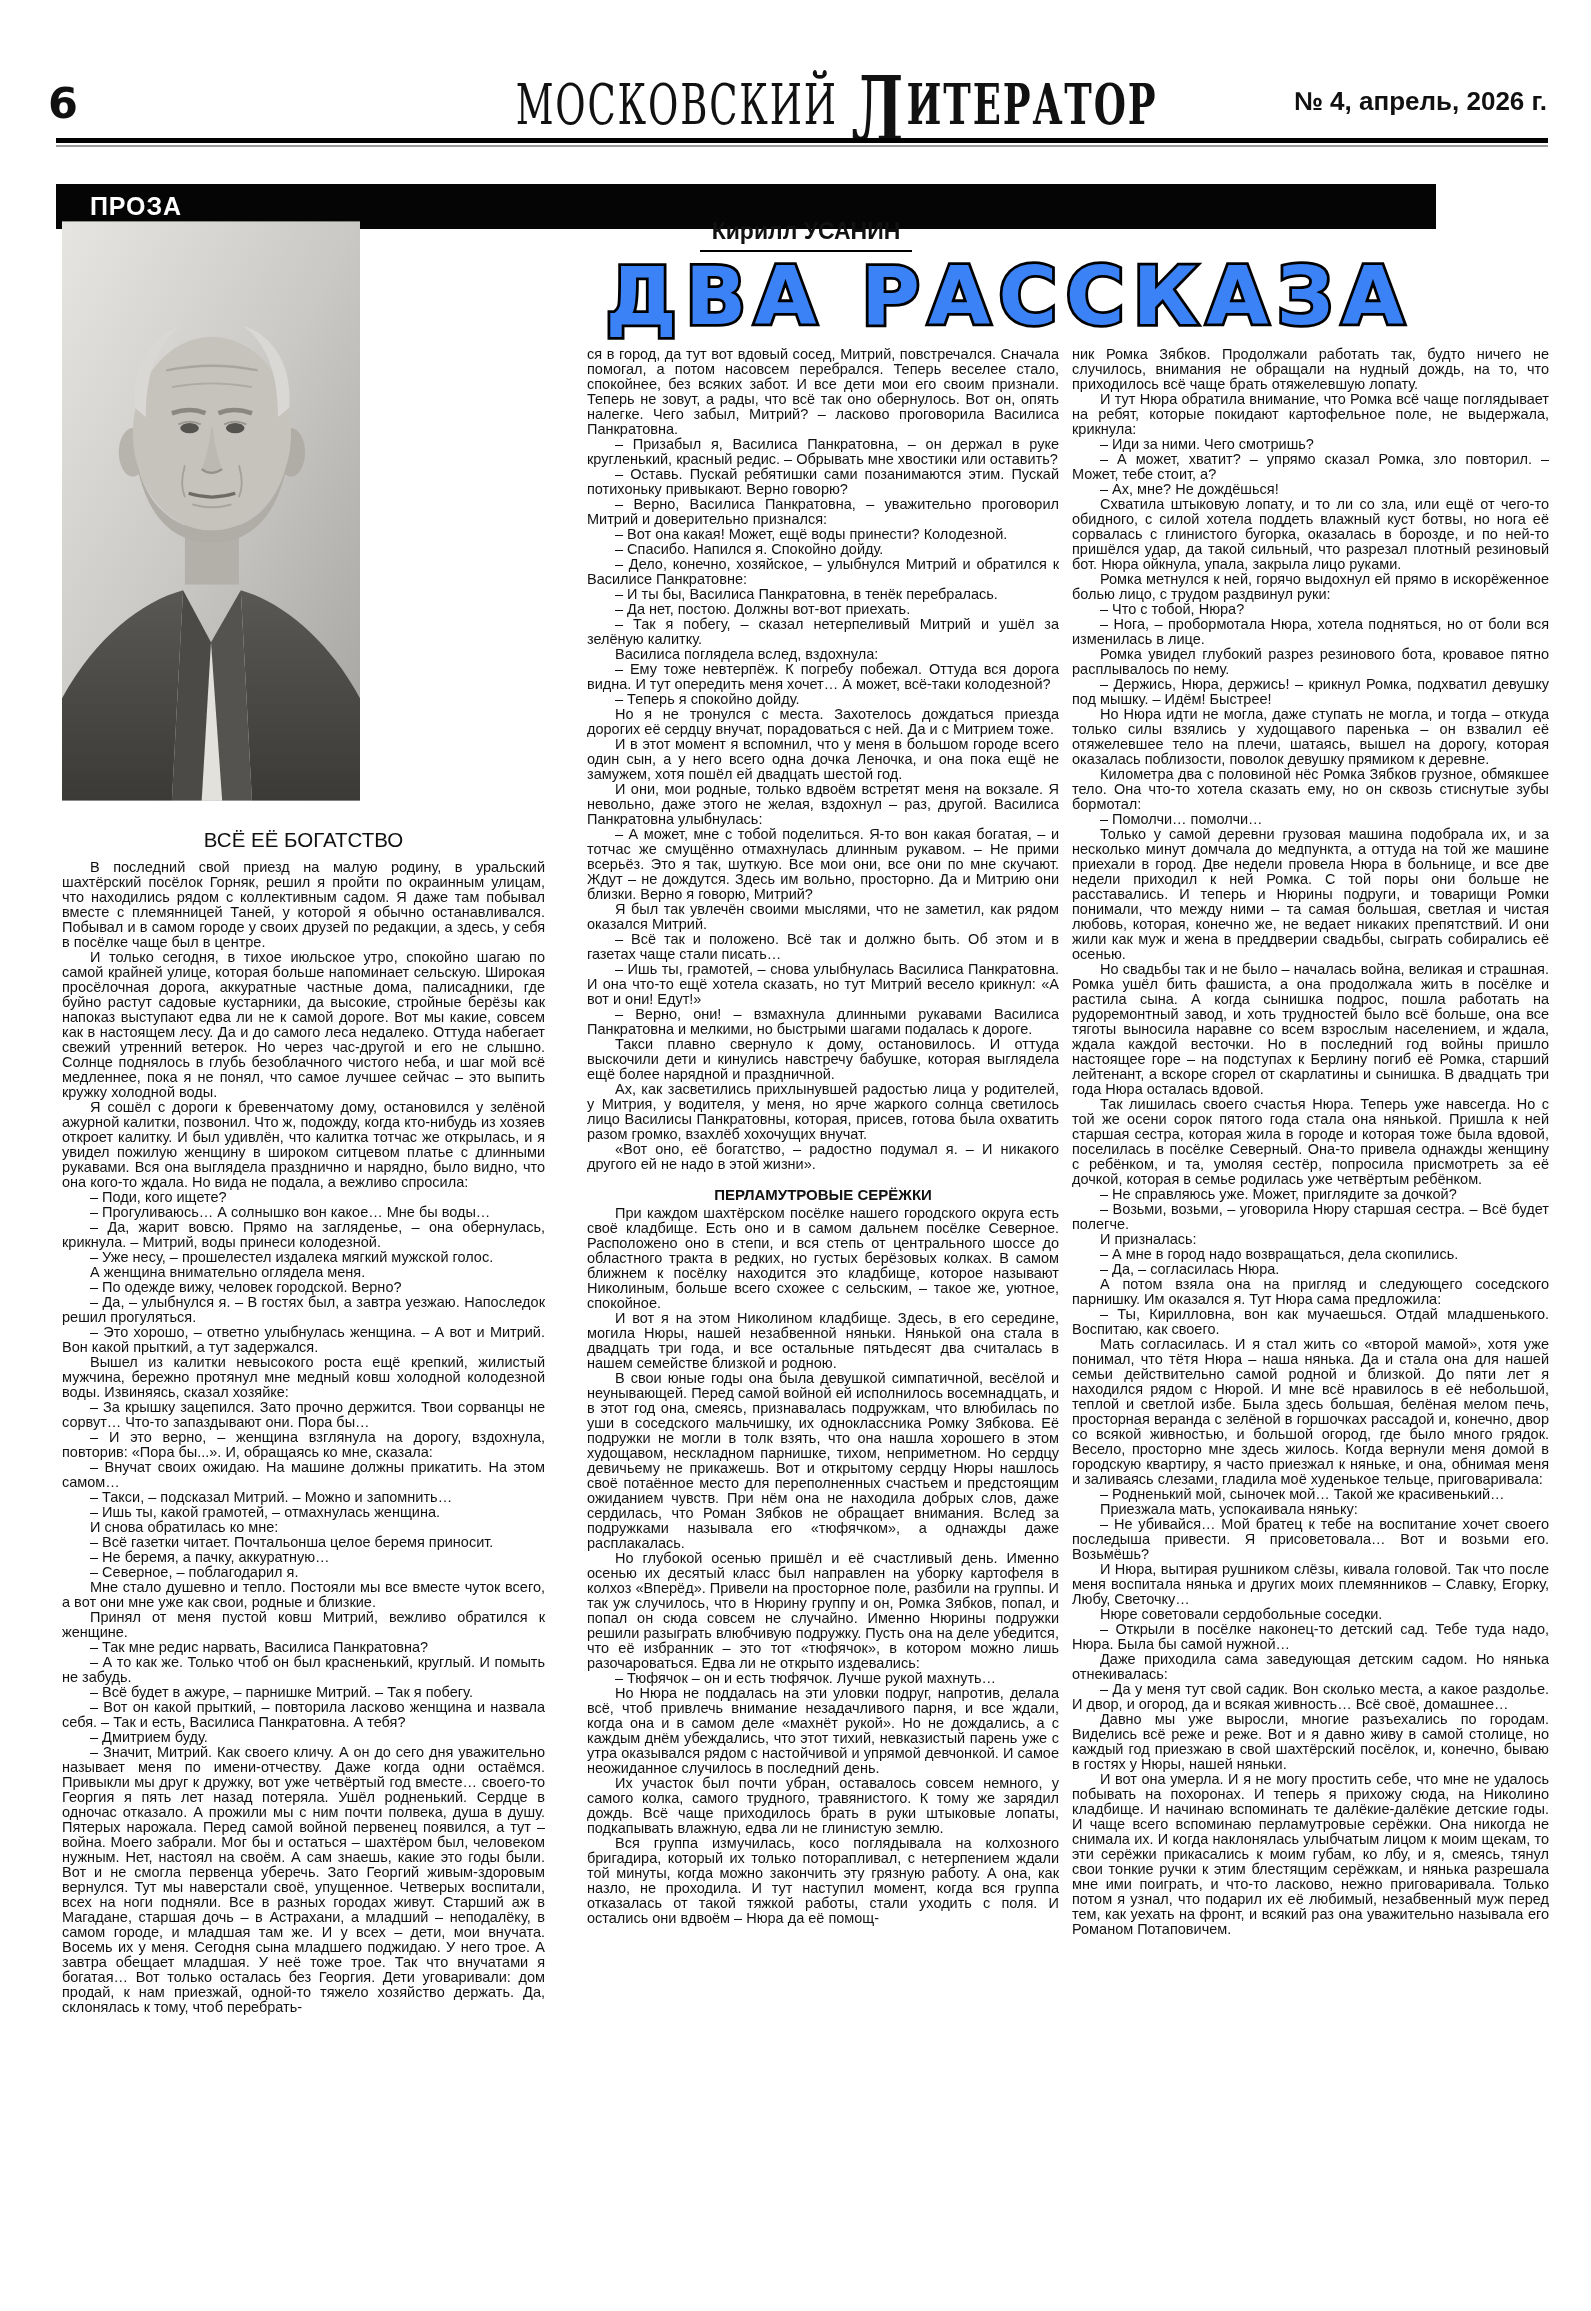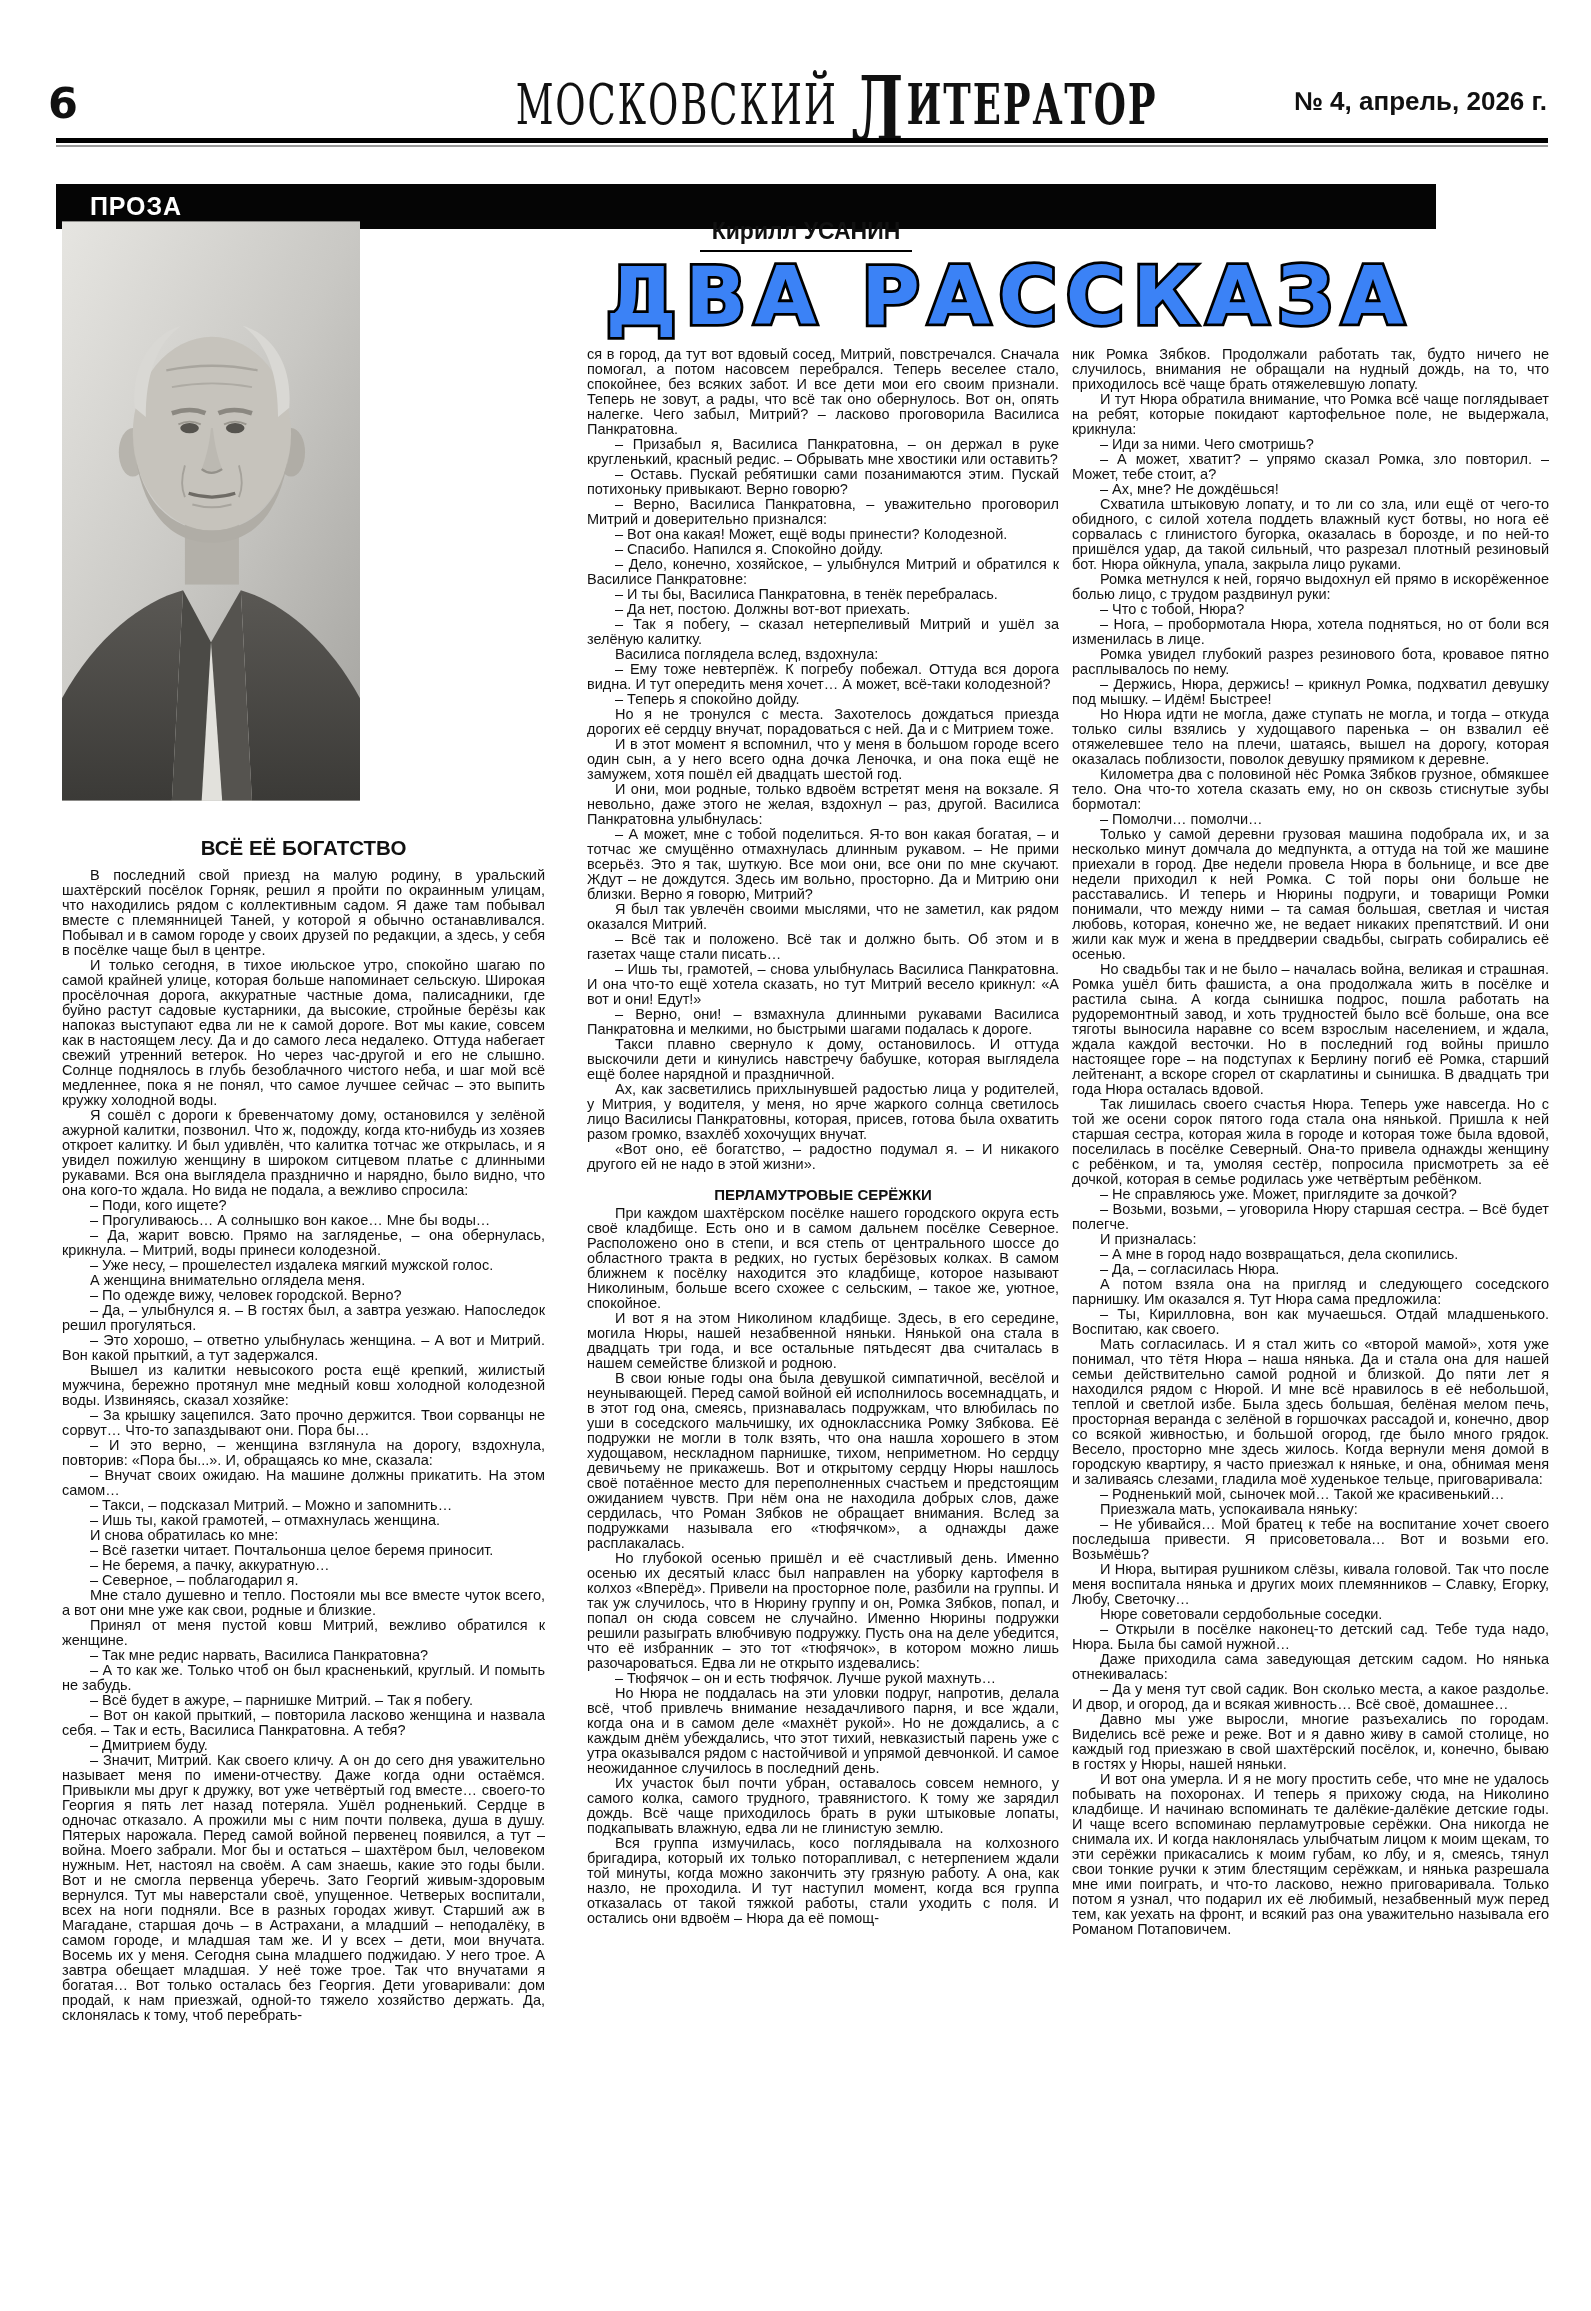--- a/index.html
+++ b/index.html
@@ -36,21 +36,21 @@
   .photo{position:absolute;left:62px;top:221px;width:298px;height:580px;}
   .photo svg{display:block;width:100%;height:100%;}
 
   
   .col{position:absolute;font-size:14.5px;line-height:15px;text-align:justify;overflow:hidden;}
   .col1{left:62px;top:824px;width:483px;height:1471px;}
   .col2{left:587px;top:347px;width:472px;height:1904px;}
   .col3{left:1072px;top:347px;width:477px;height:1932px;}
   .para{margin:0;text-indent:28px;}
   .para.cont{text-indent:0;}
-  .story-heading{font-size:20.5px;font-weight:bold;text-align:center;margin:16px 0 13px 0;}
+  .story-heading{font-size:20.5px;font-weight:normal;text-align:center;margin:8px 0 13px 0;}
   .sub-heading{font-size:15px;font-weight:bold;text-align:center;margin:15px 0 4px 0;}
 </style>
 </head>
 <body>
 
 <div class="page-num">6</div>
 
 <div class="masthead">
   <span class="m1">МОСКОВСКИЙ </span><span class="m2">ЛИТЕРАТОР</span>
 </div>

